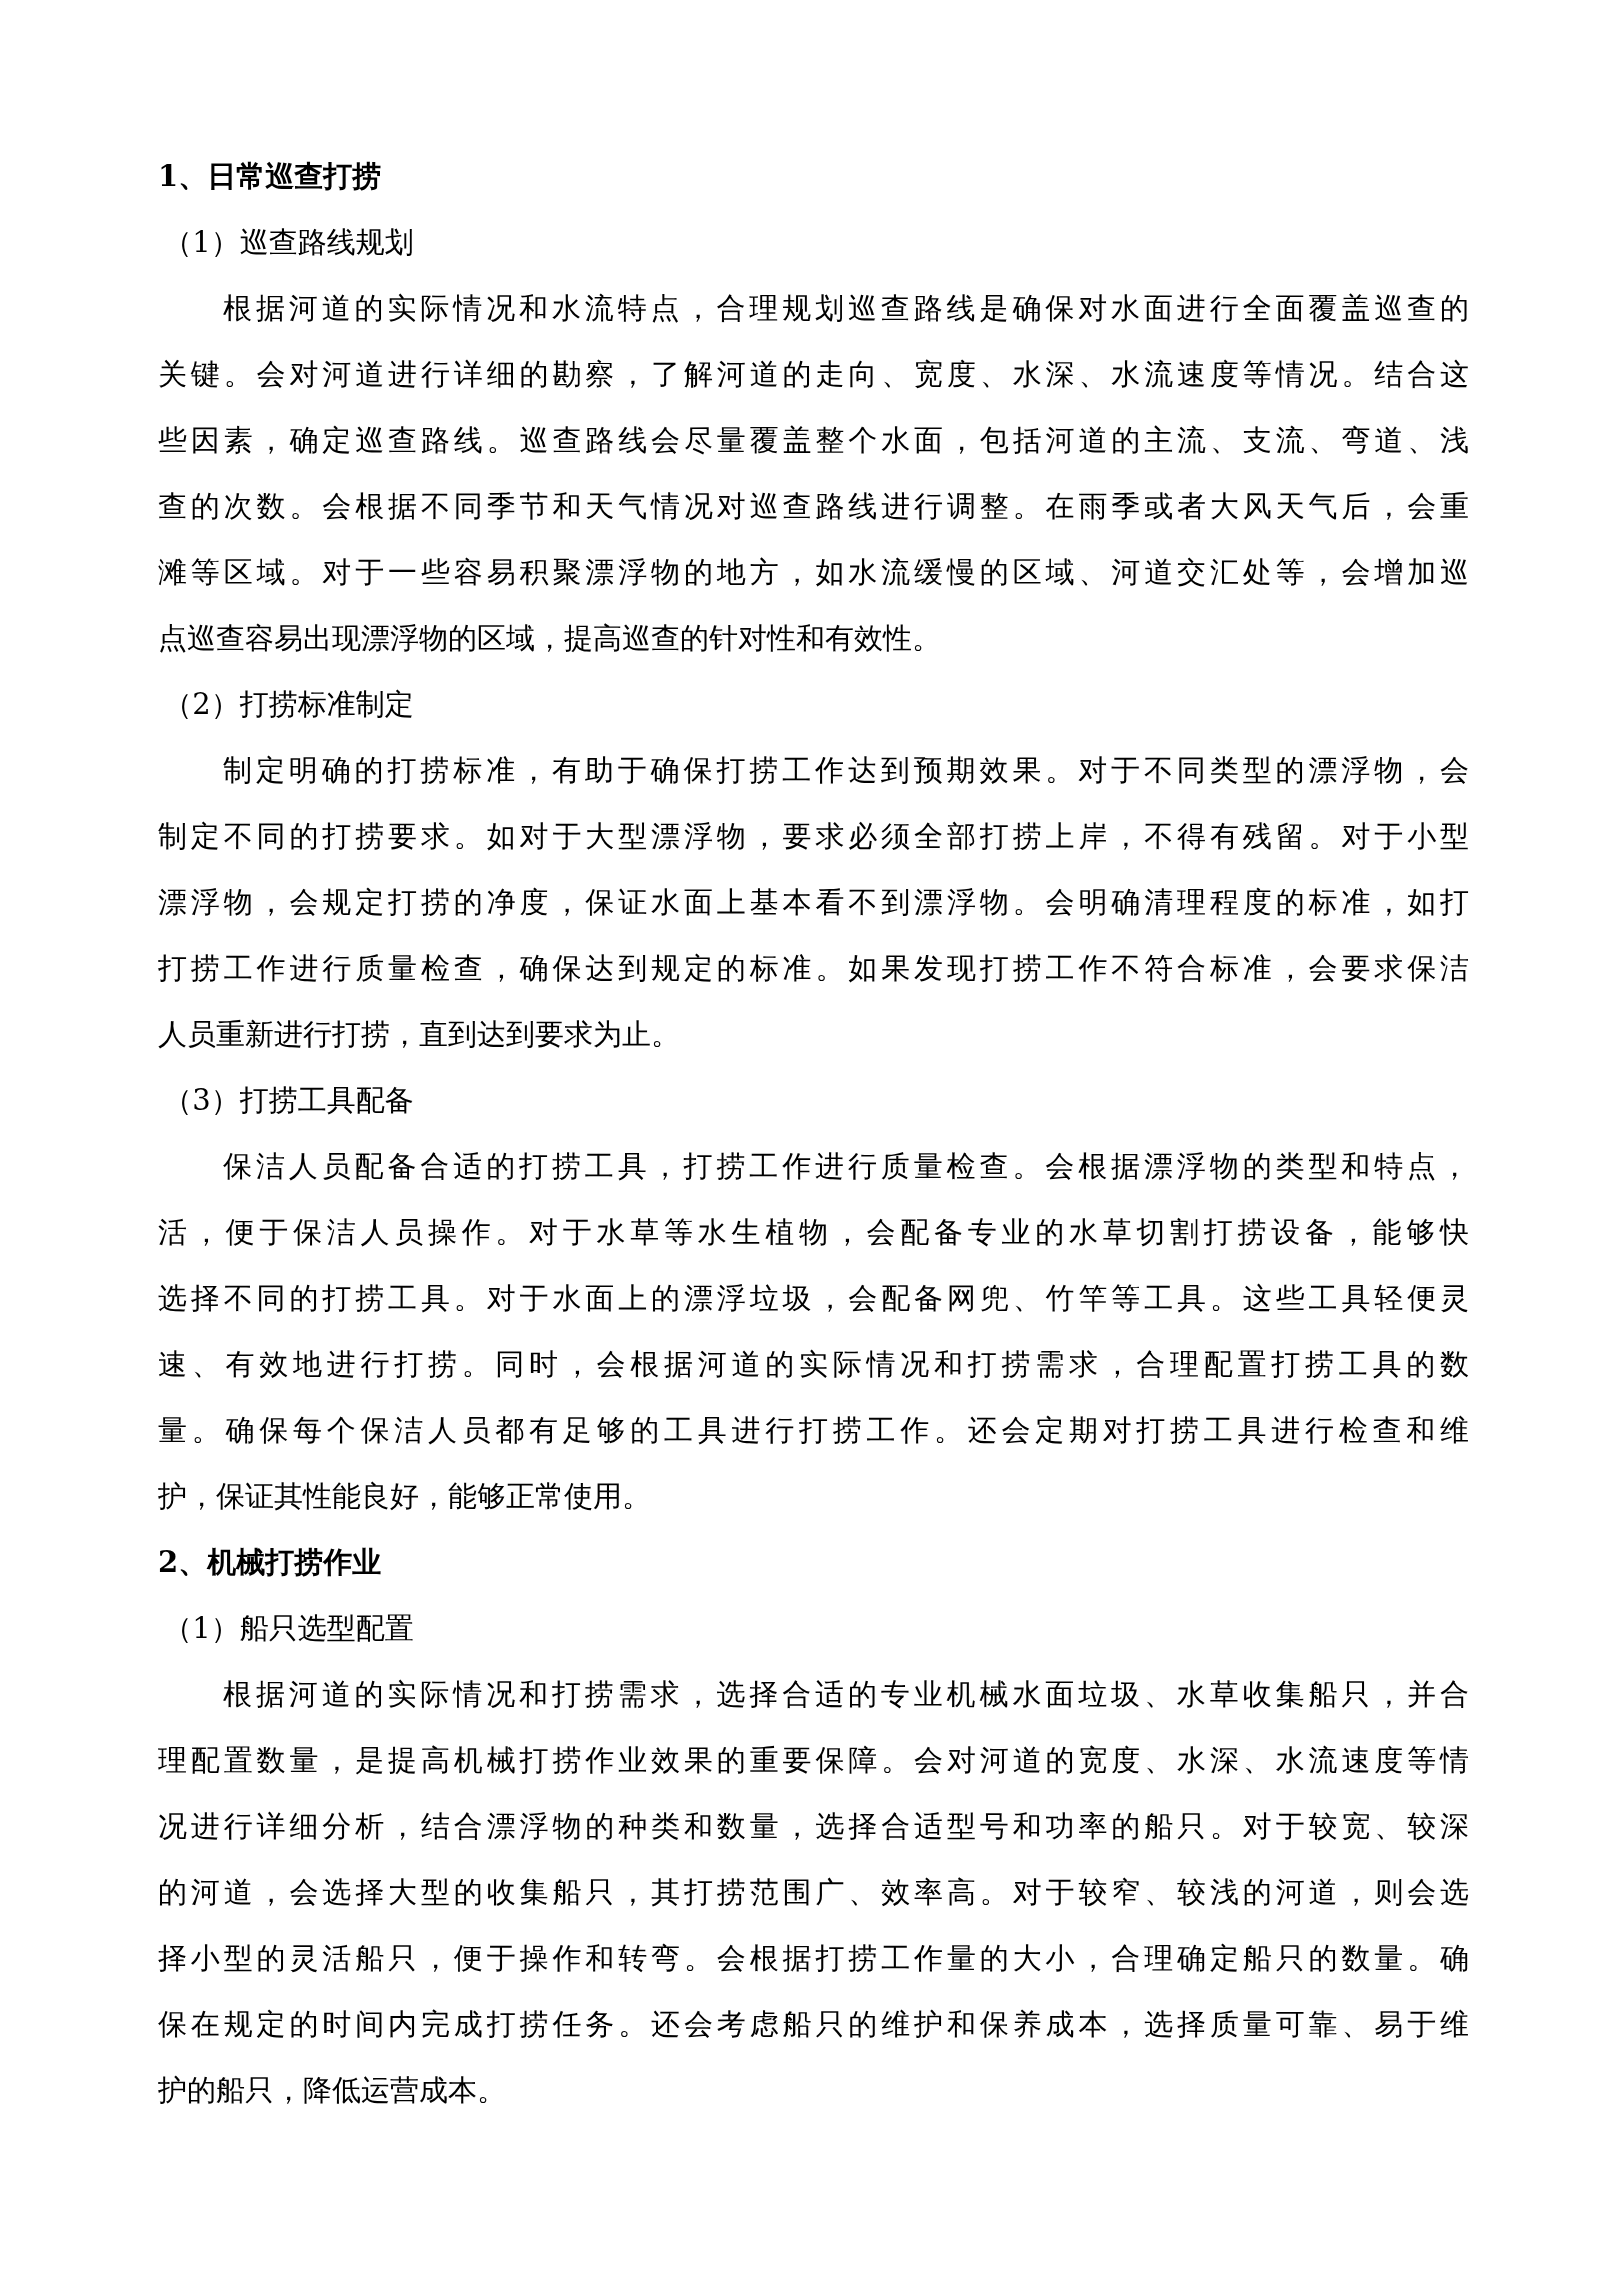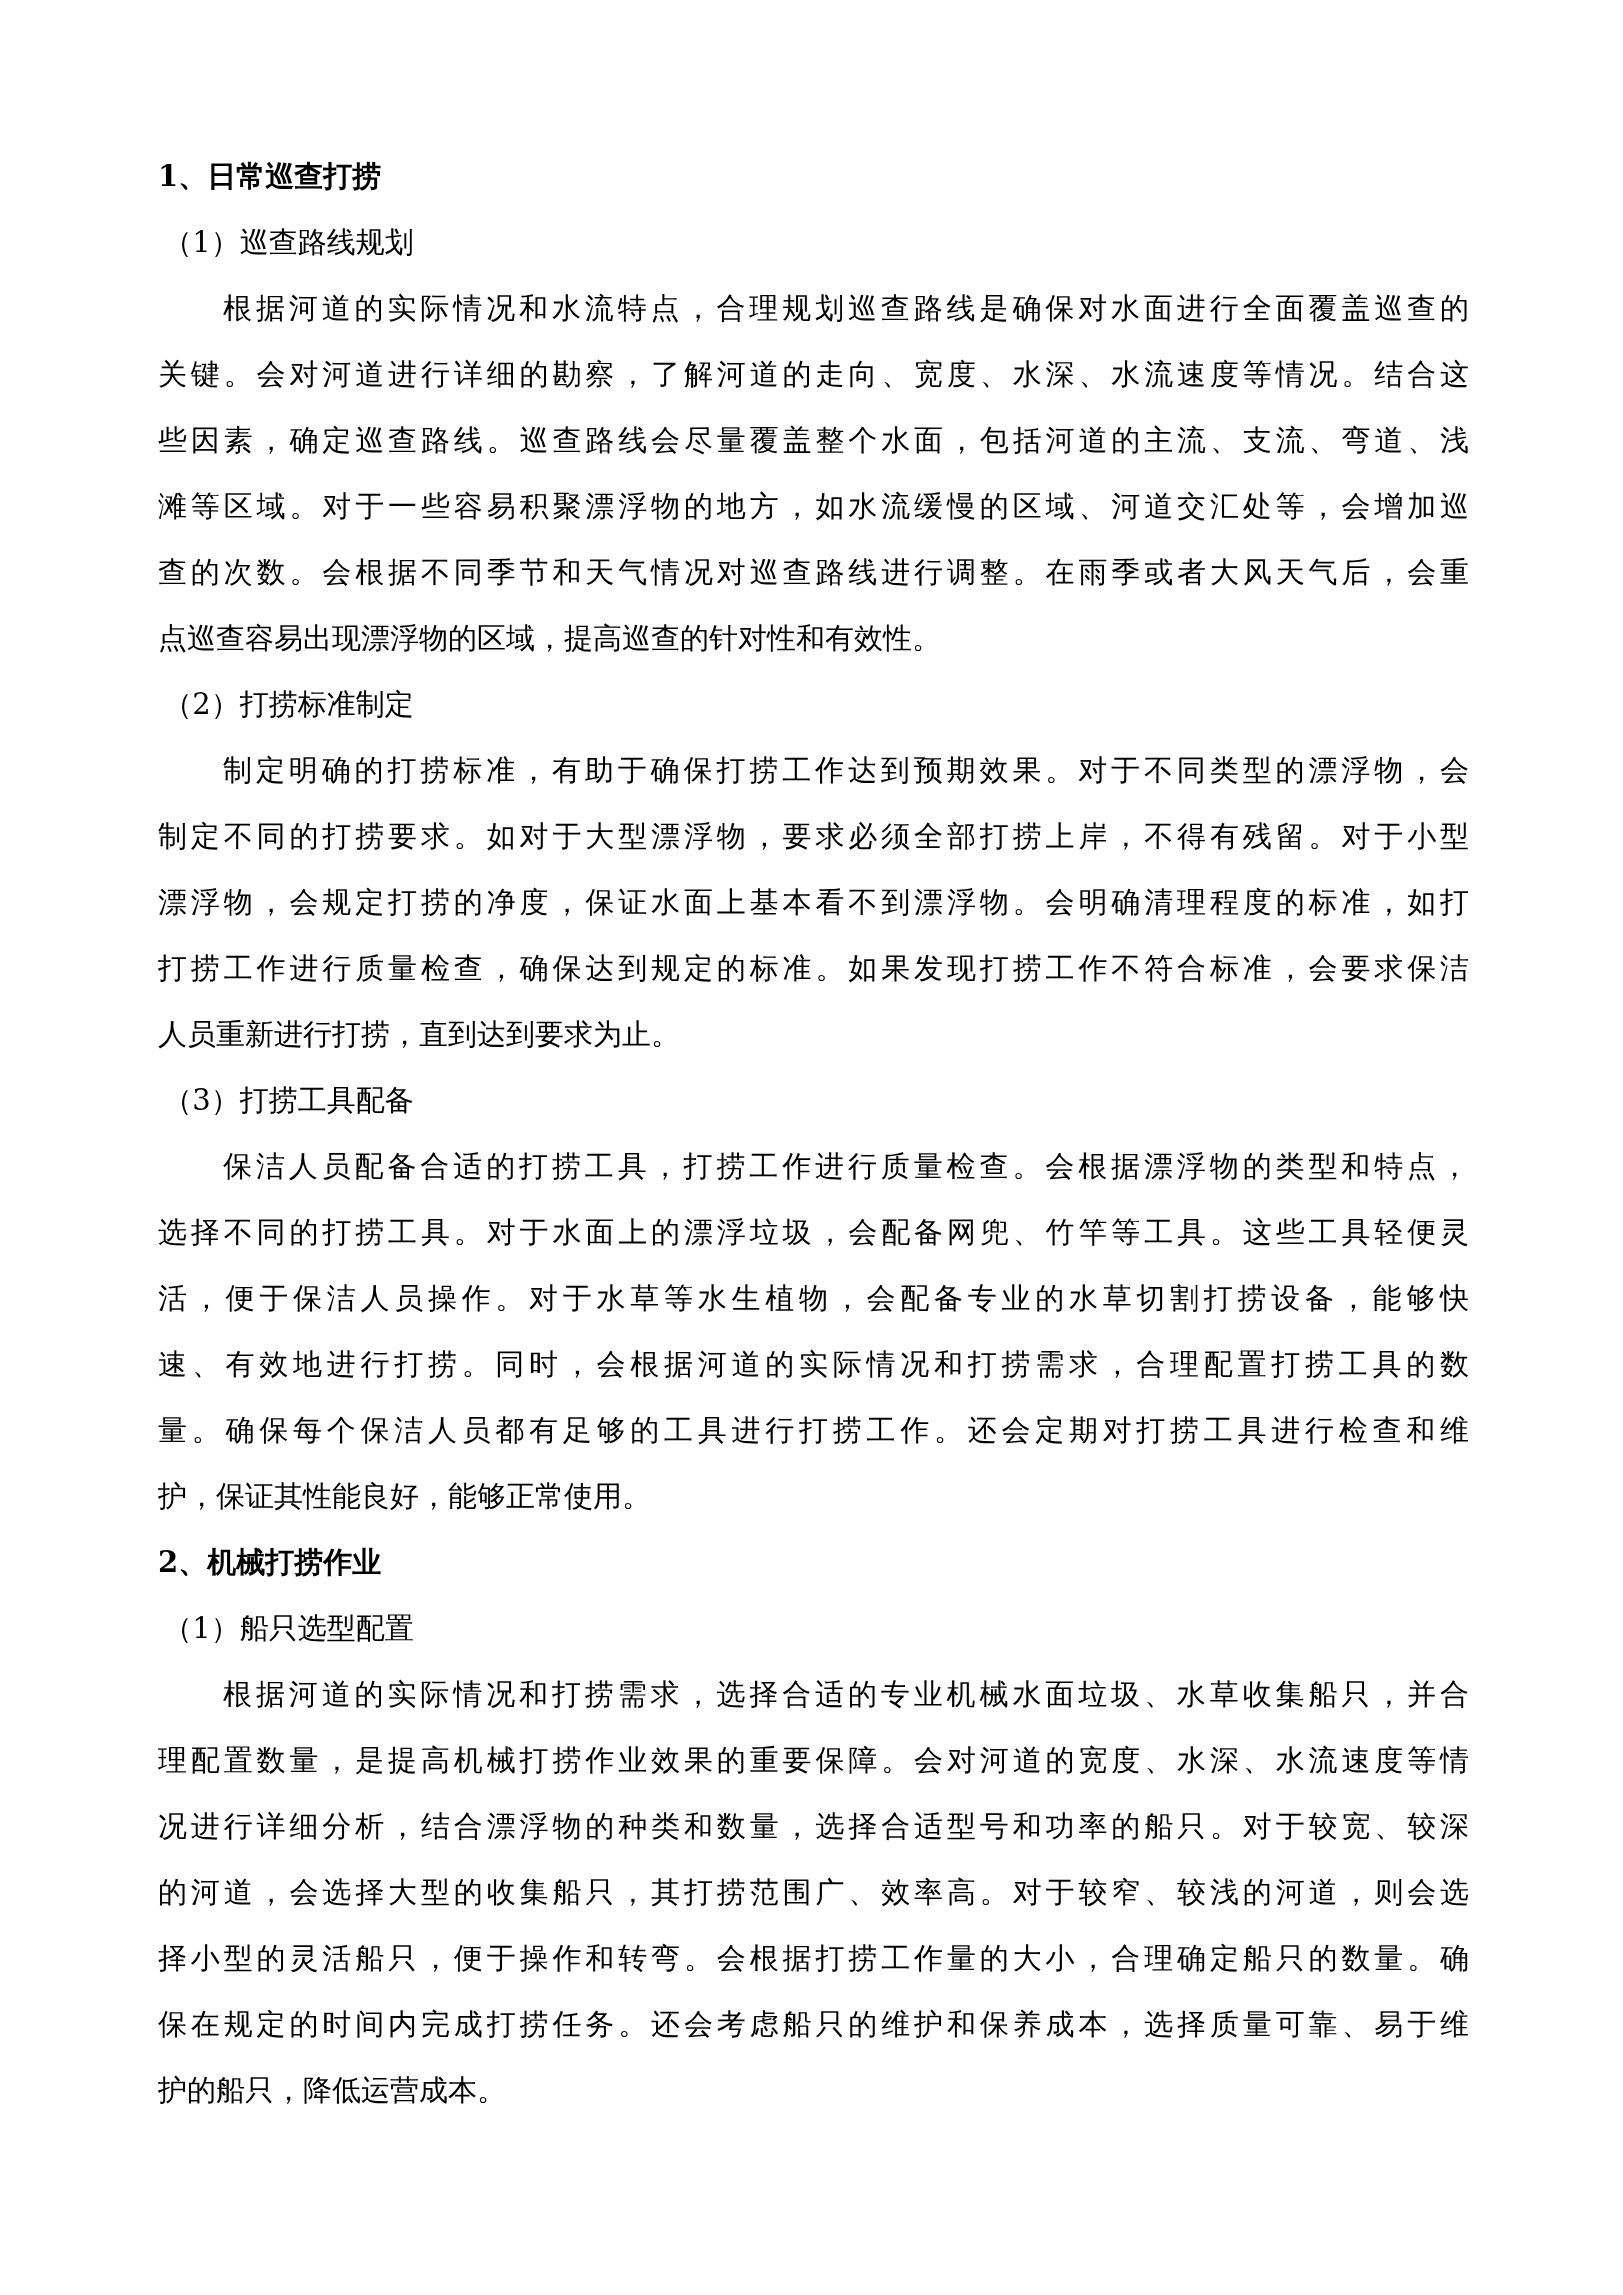--- a/index.html
+++ b/index.html
@@ -19,39 +19,39 @@
 
 <div class="page">
 
   <div class="line h1">1、日常巡查打捞</div>
 
   <div class="line h2">（1）巡查路线规划</div>
   <div class="para">
     <div class="line indent">根据河道的实际情况和水流特点，合理规划巡查路线是确保对水面进行全面覆盖巡查的</div>
     <div class="line">关键。会对河道进行详细的勘察，了解河道的走向、宽度、水深、水流速度等情况。结合这</div>
     <div class="line">些因素，确定巡查路线。巡查路线会尽量覆盖整个水面，包括河道的主流、支流、弯道、浅</div>
+    <div class="line">查的次数。会根据不同季节和天气情况对巡查路线进行调整。在雨季或者大风天气后，会重</div>
     <div class="line">滩等区域。对于一些容易积聚漂浮物的地方，如水流缓慢的区域、河道交汇处等，会增加巡</div>
-    <div class="line">查的次数。会根据不同季节和天气情况对巡查路线进行调整。在雨季或者大风天气后，会重</div>
     <div class="line last">点巡查容易出现漂浮物的区域，提高巡查的针对性和有效性。</div>
   </div>
 
   <div class="line h2">（2）打捞标准制定</div>
   <div class="para">
     <div class="line indent">制定明确的打捞标准，有助于确保打捞工作达到预期效果。对于不同类型的漂浮物，会</div>
     <div class="line">制定不同的打捞要求。如对于大型漂浮物，要求必须全部打捞上岸，不得有残留。对于小型</div>
     <div class="line">漂浮物，会规定打捞的净度，保证水面上基本看不到漂浮物。会明确清理程度的标准，如打</div>
     <div class="line">打捞工作进行质量检查，确保达到规定的标准。如果发现打捞工作不符合标准，会要求保洁</div>
     <div class="line last">人员重新进行打捞，直到达到要求为止。</div>
   </div>
 
   <div class="line h2">（3）打捞工具配备</div>
   <div class="para">
     <div class="line indent">保洁人员配备合适的打捞工具，打捞工作进行质量检查。会根据漂浮物的类型和特点，</div>
+    <div class="line">活，便于保洁人员操作。对于水草等水生植物，会配备专业的水草切割打捞设备，能够快</div>
     <div class="line">选择不同的打捞工具。对于水面上的漂浮垃圾，会配备网兜、竹竿等工具。这些工具轻便灵</div>
-    <div class="line">活，便于保洁人员操作。对于水草等水生植物，会配备专业的水草切割打捞设备，能够快</div>
     <div class="line">速、有效地进行打捞。同时，会根据河道的实际情况和打捞需求，合理配置打捞工具的数</div>
     <div class="line">量。确保每个保洁人员都有足够的工具进行打捞工作。还会定期对打捞工具进行检查和维</div>
     <div class="line last">护，保证其性能良好，能够正常使用。</div>
   </div>
 
   <div class="line h1">2、机械打捞作业</div>
 
   <div class="line h2">（1）船只选型配置</div>
   <div class="para">
     <div class="line indent">根据河道的实际情况和打捞需求，选择合适的专业机械水面垃圾、水草收集船只，并合</div>

